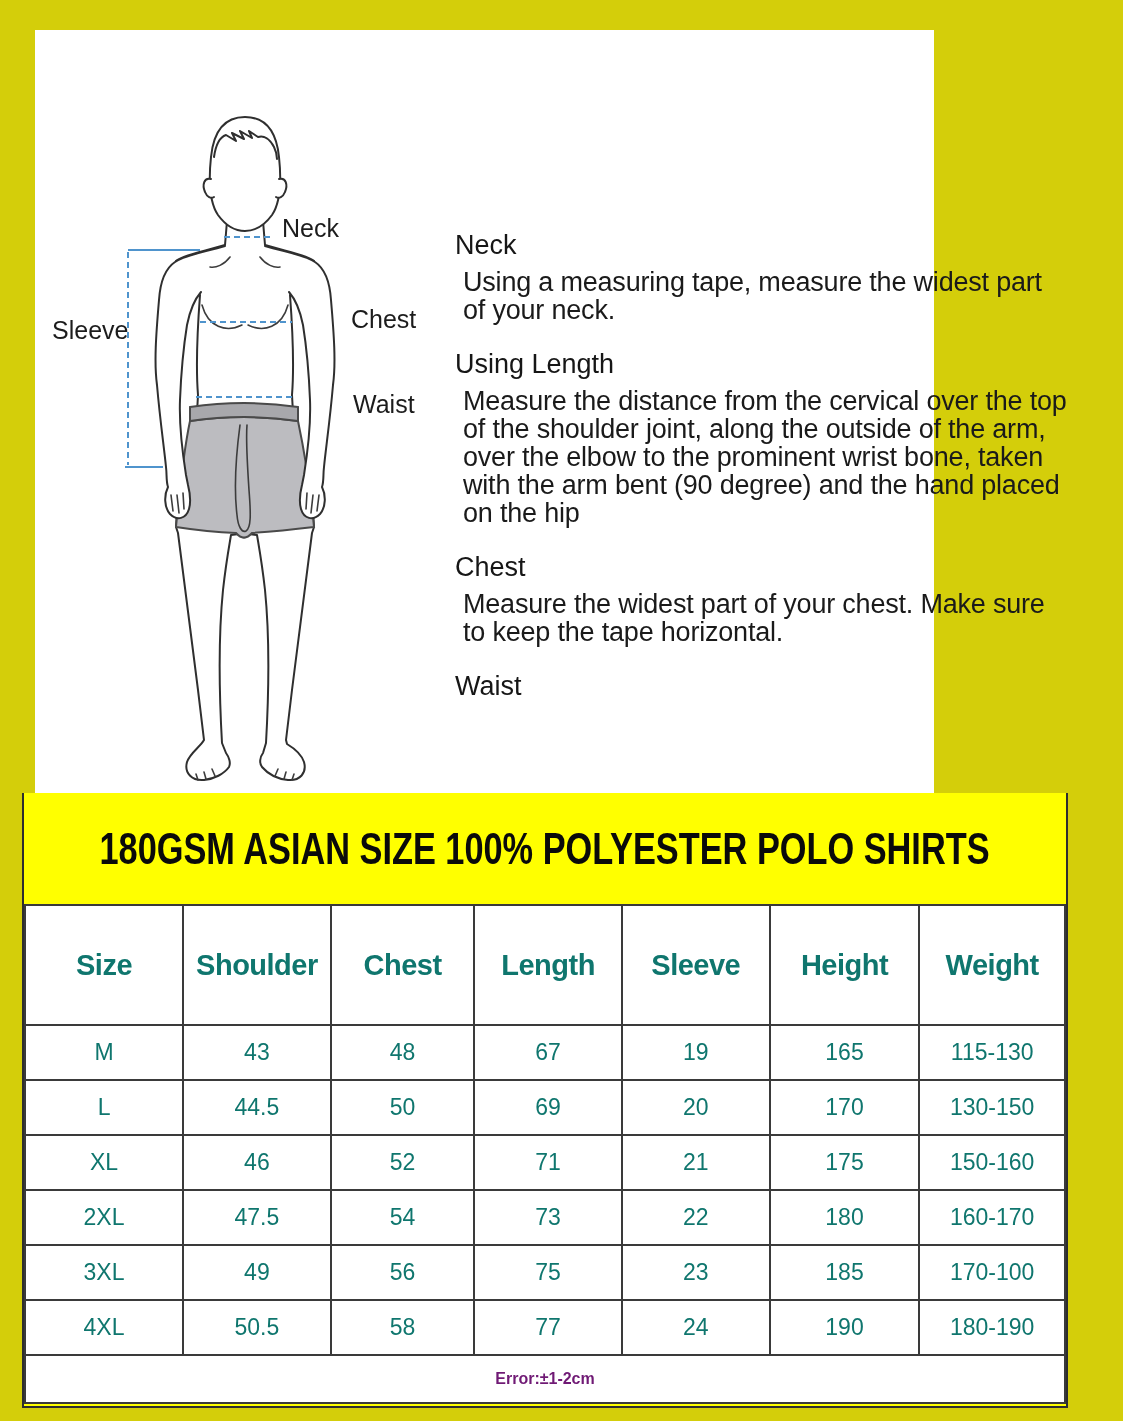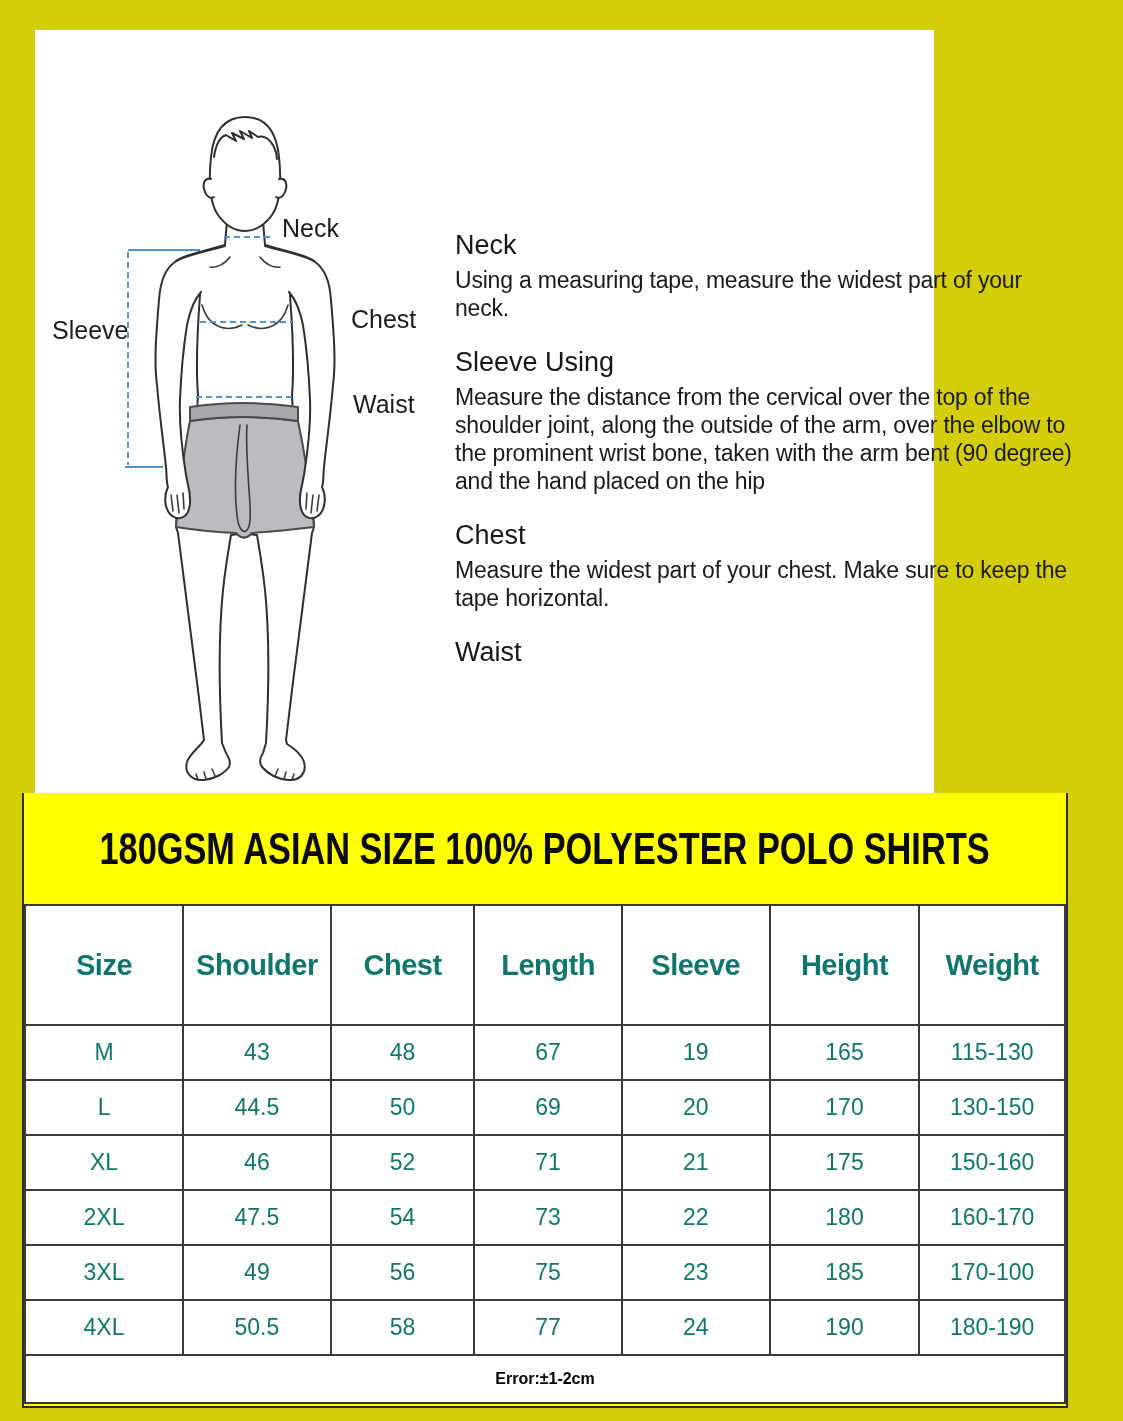--- a/index.html
+++ b/index.html
@@ -11,34 +11,34 @@
   .figure-wrap{position:absolute;left:-5px;top:65px;width:430px;height:700px;}
   .fig-label{position:absolute;font-size:25px;color:#1c1c1c;white-space:nowrap;}
   .lbl-neck{left:247px;top:184px;}
   .lbl-chest{left:316px;top:275px;}
   .lbl-waist{left:318px;top:360px;}
   .lbl-sleeve{left:17px;top:286px;}
 
   .guide-text{position:absolute;left:420px;top:200px;width:622px;color:#1a1a1a;}
   .guide-section{margin:0 0 25px 0;}
   .guide-section h3{margin:0 0 6px 0;font-size:27px;font-weight:400;line-height:30px;color:#161616;}
-  .guide-section p{margin:0;font-size:23px;line-height:28px;letter-spacing:-0.2px;}
+  .guide-section p{margin:8px;font-size:27px;line-height:28px;letter-spacing:-0.2px;}
 
   
   .chart-panel{position:absolute;left:22px;top:793px;width:1046px;height:615px;background:#ffff00;
                border:2px solid #2e2e2e;border-top:none;box-sizing:border-box;overflow:hidden;}
   .banner{height:111px;display:flex;align-items:center;justify-content:center;}
   .banner span{display:inline-block;font-size:44px;font-weight:bold;color:#0a0a0a;white-space:nowrap;
                transform:scaleX(0.78);transform-origin:center;}
   table.size-table{width:100%;border-collapse:collapse;table-layout:fixed;}
   table.size-table th,table.size-table td{border:2px solid #3a3a3a;background:#ffffff;text-align:center;
                vertical-align:middle;color:#0f766e;}
   table.size-table th{height:116px;font-size:29px;font-weight:bold;letter-spacing:-0.5px;}
   table.size-table td{height:51px;font-size:23px;}
-  table.size-table td.footnote-cell{height:44px;font-size:16px;font-weight:bold;color:#000000;}
+  table.size-table td.footnote-cell{height:44px;font-size:16px;font-weight:bold;color:#701a75;}
 
   svg .outline{fill:#ffffff;stroke:#2f2f2f;stroke-width:2;stroke-linejoin:round;stroke-linecap:round;}
   svg .fillonly{fill:#ffffff;stroke:none;}
   svg .strokeonly{fill:none;stroke:#2f2f2f;stroke-width:2;stroke-linejoin:round;stroke-linecap:round;}
   svg .thin{fill:none;stroke:#3c3c3c;stroke-width:1.6;stroke-linecap:round;}
   svg .measure{fill:none;stroke:#4f94cd;stroke-width:2;}
   svg .dashed{stroke-dasharray:6 4;}
 </style>
 </head>
 <body>
@@ -187,21 +187,21 @@
     <div class="fig-label lbl-chest">Chest</div>
     <div class="fig-label lbl-waist">Waist</div>
     <div class="fig-label lbl-sleeve">Sleeve</div>
 
     <div class="guide-text">
       <div class="guide-section">
         <h3>Neck</h3>
         <p>Using a measuring tape, measure the widest part of your neck.</p>
       </div>
       <div class="guide-section">
-        <h3>Sleeve Using</h3>
+        <h3>Using Length</h3>
         <p>Measure the distance from the cervical over the top of the shoulder joint, along the outside of the arm, over the elbow to the prominent wrist bone, taken with the arm bent (90 degree) and the hand placed on the hip</p>
       </div>
       <div class="guide-section">
         <h3>Chest</h3>
         <p>Measure the widest part of your chest.  Make sure to keep the tape horizontal.</p>
       </div>
       <div class="guide-section">
         <h3>Waist</h3>
       </div>
     </div>

